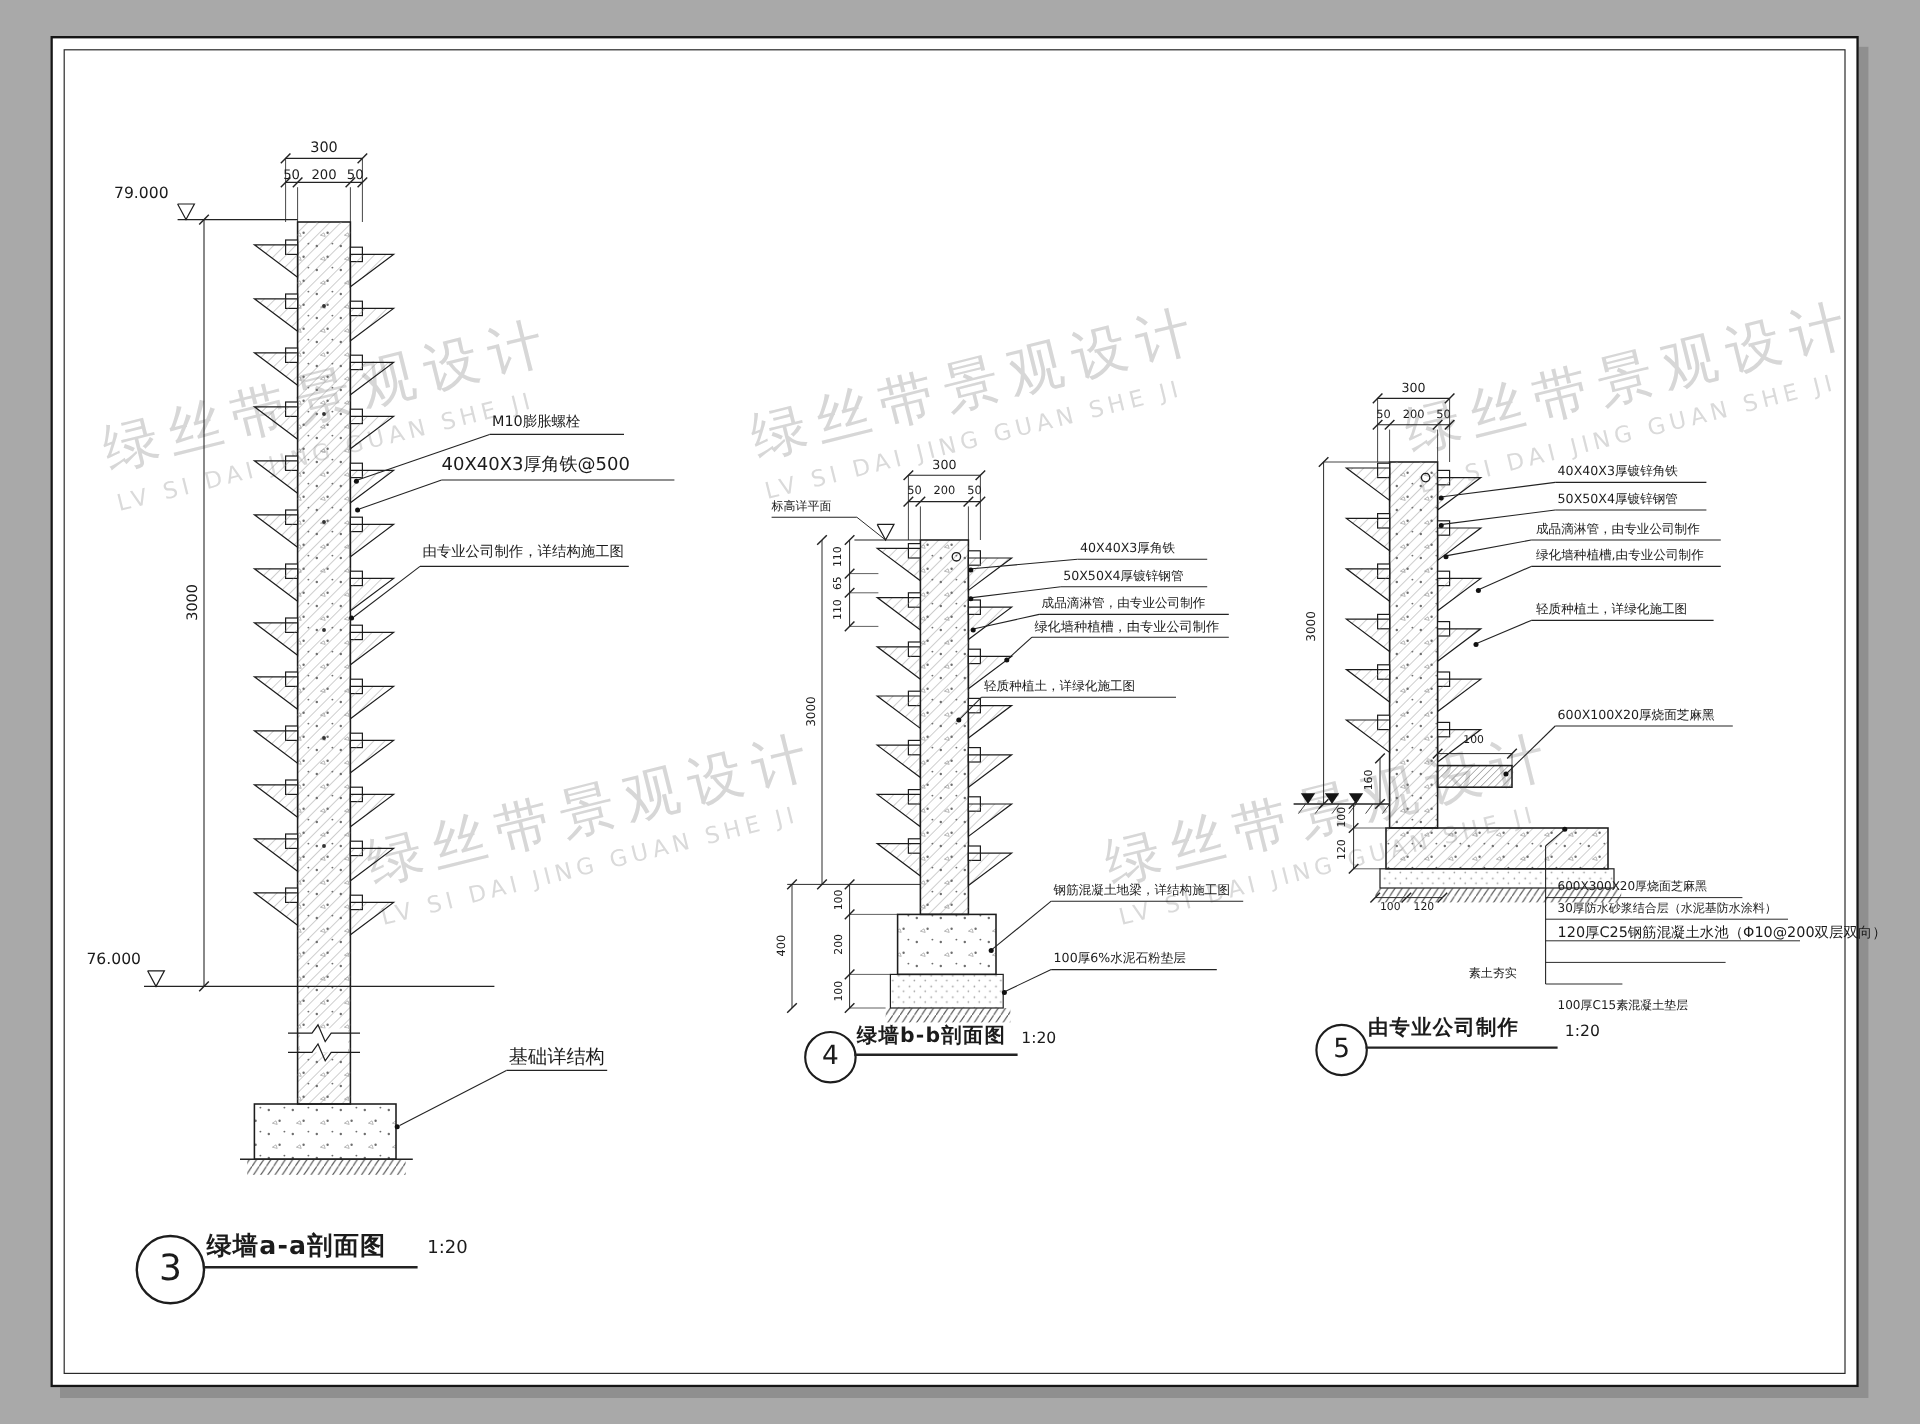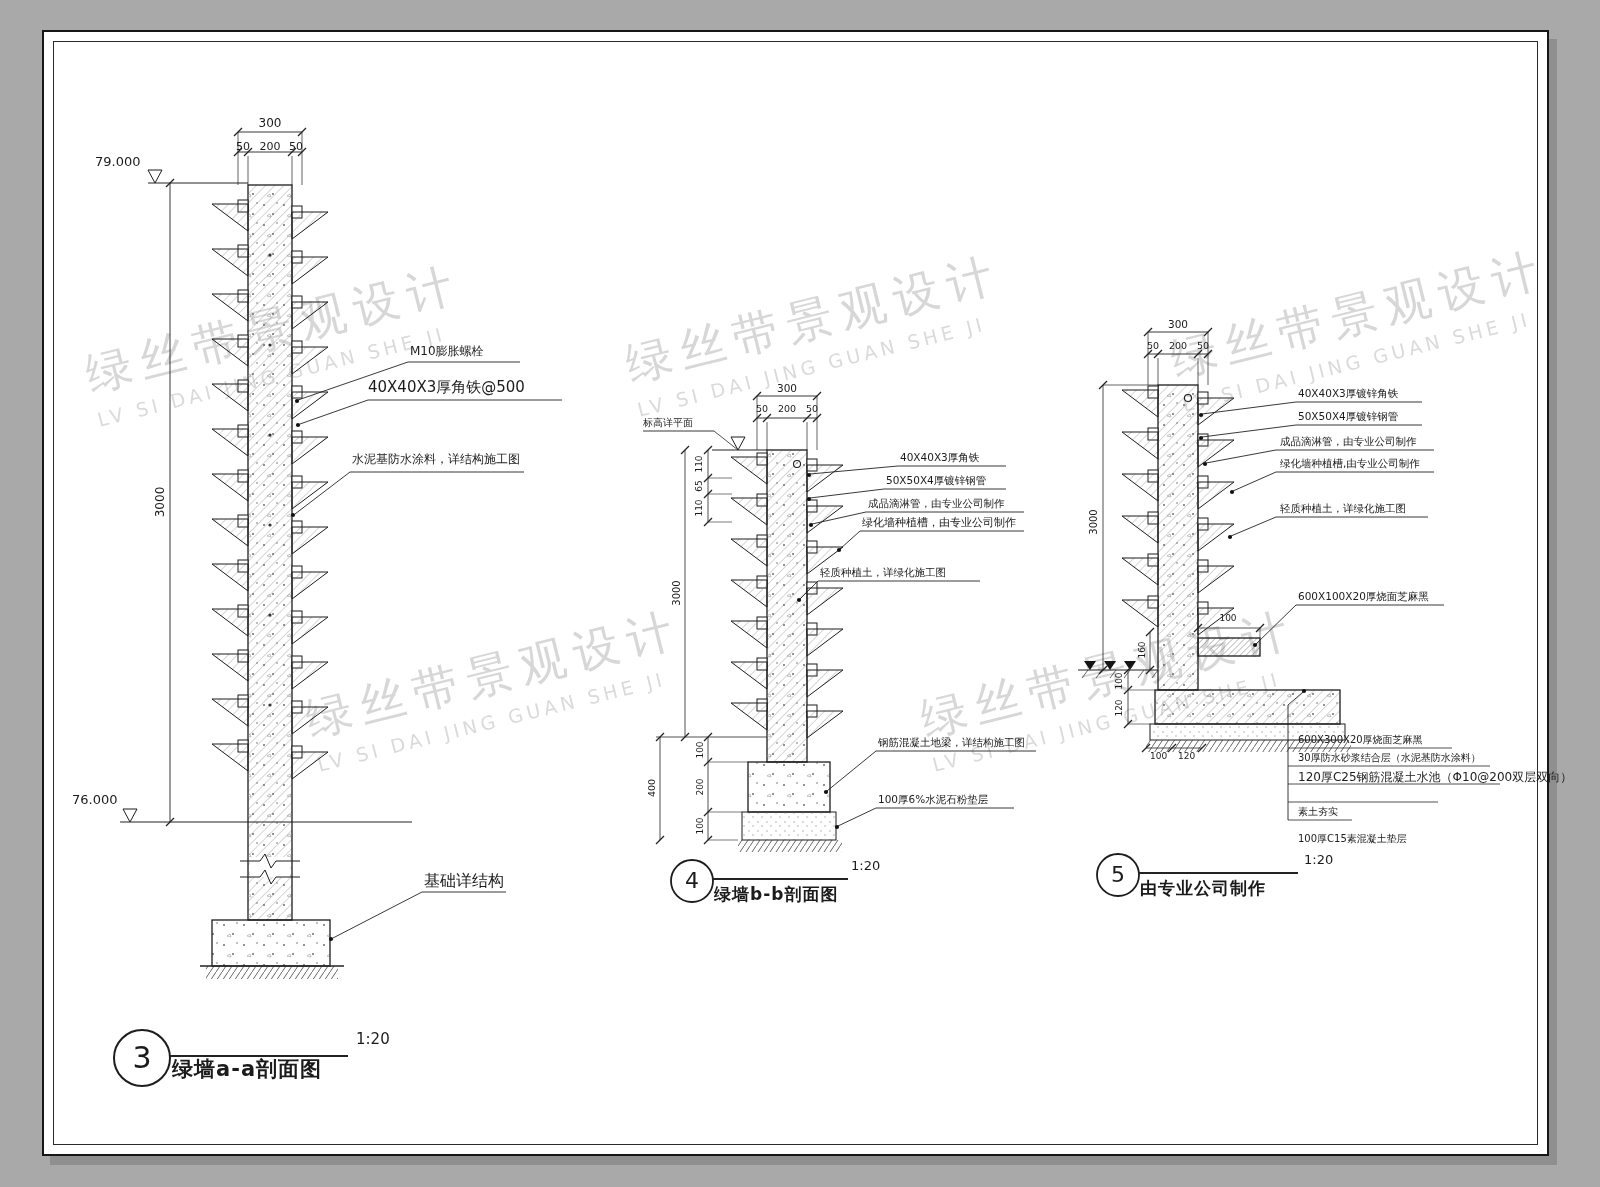--- a/index.html
+++ b/index.html
@@ -11,21 +11,21 @@
   .inner-frame{position:absolute;inset:9px;border:1.2px solid #2a2a2a;}
   .wm{position:absolute;transform:rotate(-14deg);transform-origin:left center;color:#d7d7d7;
       z-index:1;pointer-events:none;white-space:nowrap;}
   .wm1{font-size:46px;letter-spacing:9px;font-weight:500;}
   .wm2{font-size:19px;letter-spacing:4px;margin-top:3px;color:#dadada;}
   #cad{position:absolute;left:0;top:0;z-index:2;}
   .txt{position:absolute;z-index:3;pointer-events:none;}
   .t{position:absolute;white-space:nowrap;line-height:1;}
   .hc{transform:translate(-50%,-50%);text-align:right;}
   .vr{transform:translate(-50%,-50%) rotate(-90deg);}
-  .ttl{font-weight:600;letter-spacing:1px;margin-top:31px;}
+  .ttl{font-weight:600;letter-spacing:1px;}
 </style>
 </head>
 <body>
 
 <div class="stage">
   <div class="page">
     <div class="inner-frame"></div>
   </div>
 
   <div class="wm" style="left:90px;top:345px">
@@ -375,21 +375,21 @@
 
     <span class="t hc" style="left:270px;top:123px;font-size:12px">300</span>
     <span class="t hc" style="left:243px;top:146px;font-size:11px">50</span>
     <span class="t hc" style="left:270px;top:146px;font-size:11px">200</span>
     <span class="t hc" style="left:296px;top:146px;font-size:11px">50</span>
     <span class="t" style="left:95px;top:155px;font-size:13px">79.000</span>
     <span class="t" style="left:72px;top:793px;font-size:13px">76.000</span>
     <span class="t vr" style="left:160px;top:502px;font-size:12px">3000</span>
     <span class="t" style="left:410px;top:345px;font-size:12px">M10膨胀螺栓</span>
     <span class="t" style="left:368px;top:380px;font-size:15px">40X40X3厚角铁@500</span>
-    <span class="t" style="left:352px;top:453px;font-size:12px">水泥基防水涂料，详结构施工图</span>
+    <span class="t" style="left:352px;top:453px;font-size:12px">由专业公司制作，详结构施工图</span>
     <span class="t" style="left:424px;top:873px;font-size:16px">基础详结构</span>
     <span class="t hc" style="left:142px;top:1058px;font-size:30px">3</span>
     <span class="t ttl" style="left:172px;top:1028px;font-size:21px">绿墙a-a剖面图</span>
     <span class="t" style="left:356px;top:1032px;font-size:15px">1:20</span>
 
     <span class="t hc" style="left:787px;top:388px;font-size:10.5px">300</span>
     <span class="t hc" style="left:762px;top:409px;font-size:9.5px">50</span>
     <span class="t hc" style="left:787px;top:409px;font-size:9.5px">200</span>
     <span class="t hc" style="left:812px;top:409px;font-size:9.5px">50</span>
     <span class="t" style="left:643px;top:418px;font-size:10px">标高详平面</span>
@@ -426,18 +426,18 @@
     <span class="t" style="left:1298px;top:388px;font-size:10.5px">40X40X3厚镀锌角铁</span>
     <span class="t" style="left:1298px;top:411px;font-size:10.5px">50X50X4厚镀锌钢管</span>
     <span class="t" style="left:1280px;top:436px;font-size:10.5px">成品滴淋管，由专业公司制作</span>
     <span class="t" style="left:1280px;top:458px;font-size:10.5px">绿化墙种植槽,由专业公司制作</span>
     <span class="t" style="left:1280px;top:503px;font-size:10.5px">轻质种植土，详绿化施工图</span>
     <span class="t" style="left:1298px;top:591px;font-size:10.5px">600X100X20厚烧面芝麻黑</span>
     <span class="t" style="left:1298px;top:735px;font-size:10px">600X300X20厚烧面芝麻黑</span>
     <span class="t" style="left:1298px;top:753px;font-size:10px">30厚防水砂浆结合层（水泥基防水涂料）</span>
     <span class="t" style="left:1298px;top:771px;font-size:12px">120厚C25钢筋混凝土水池（Φ10@200双层双向）</span>
     <span class="t" style="left:1298px;top:834px;font-size:10px">100厚C15素混凝土垫层</span>
-    <span class="t" style="left:1298px;top:807px;font-size:10px">素土夯实</span>
+    <span class="t" style="left:1224px;top:807px;font-size:10px">素土夯实</span>
     <span class="t hc" style="left:1118px;top:875px;font-size:22px">5</span>
     <span class="t ttl" style="left:1140px;top:849px;font-size:17px">由专业公司制作</span>
     <span class="t" style="left:1304px;top:853px;font-size:13px">1:20</span>
   </div>
 </div>
 
 </body></html>

